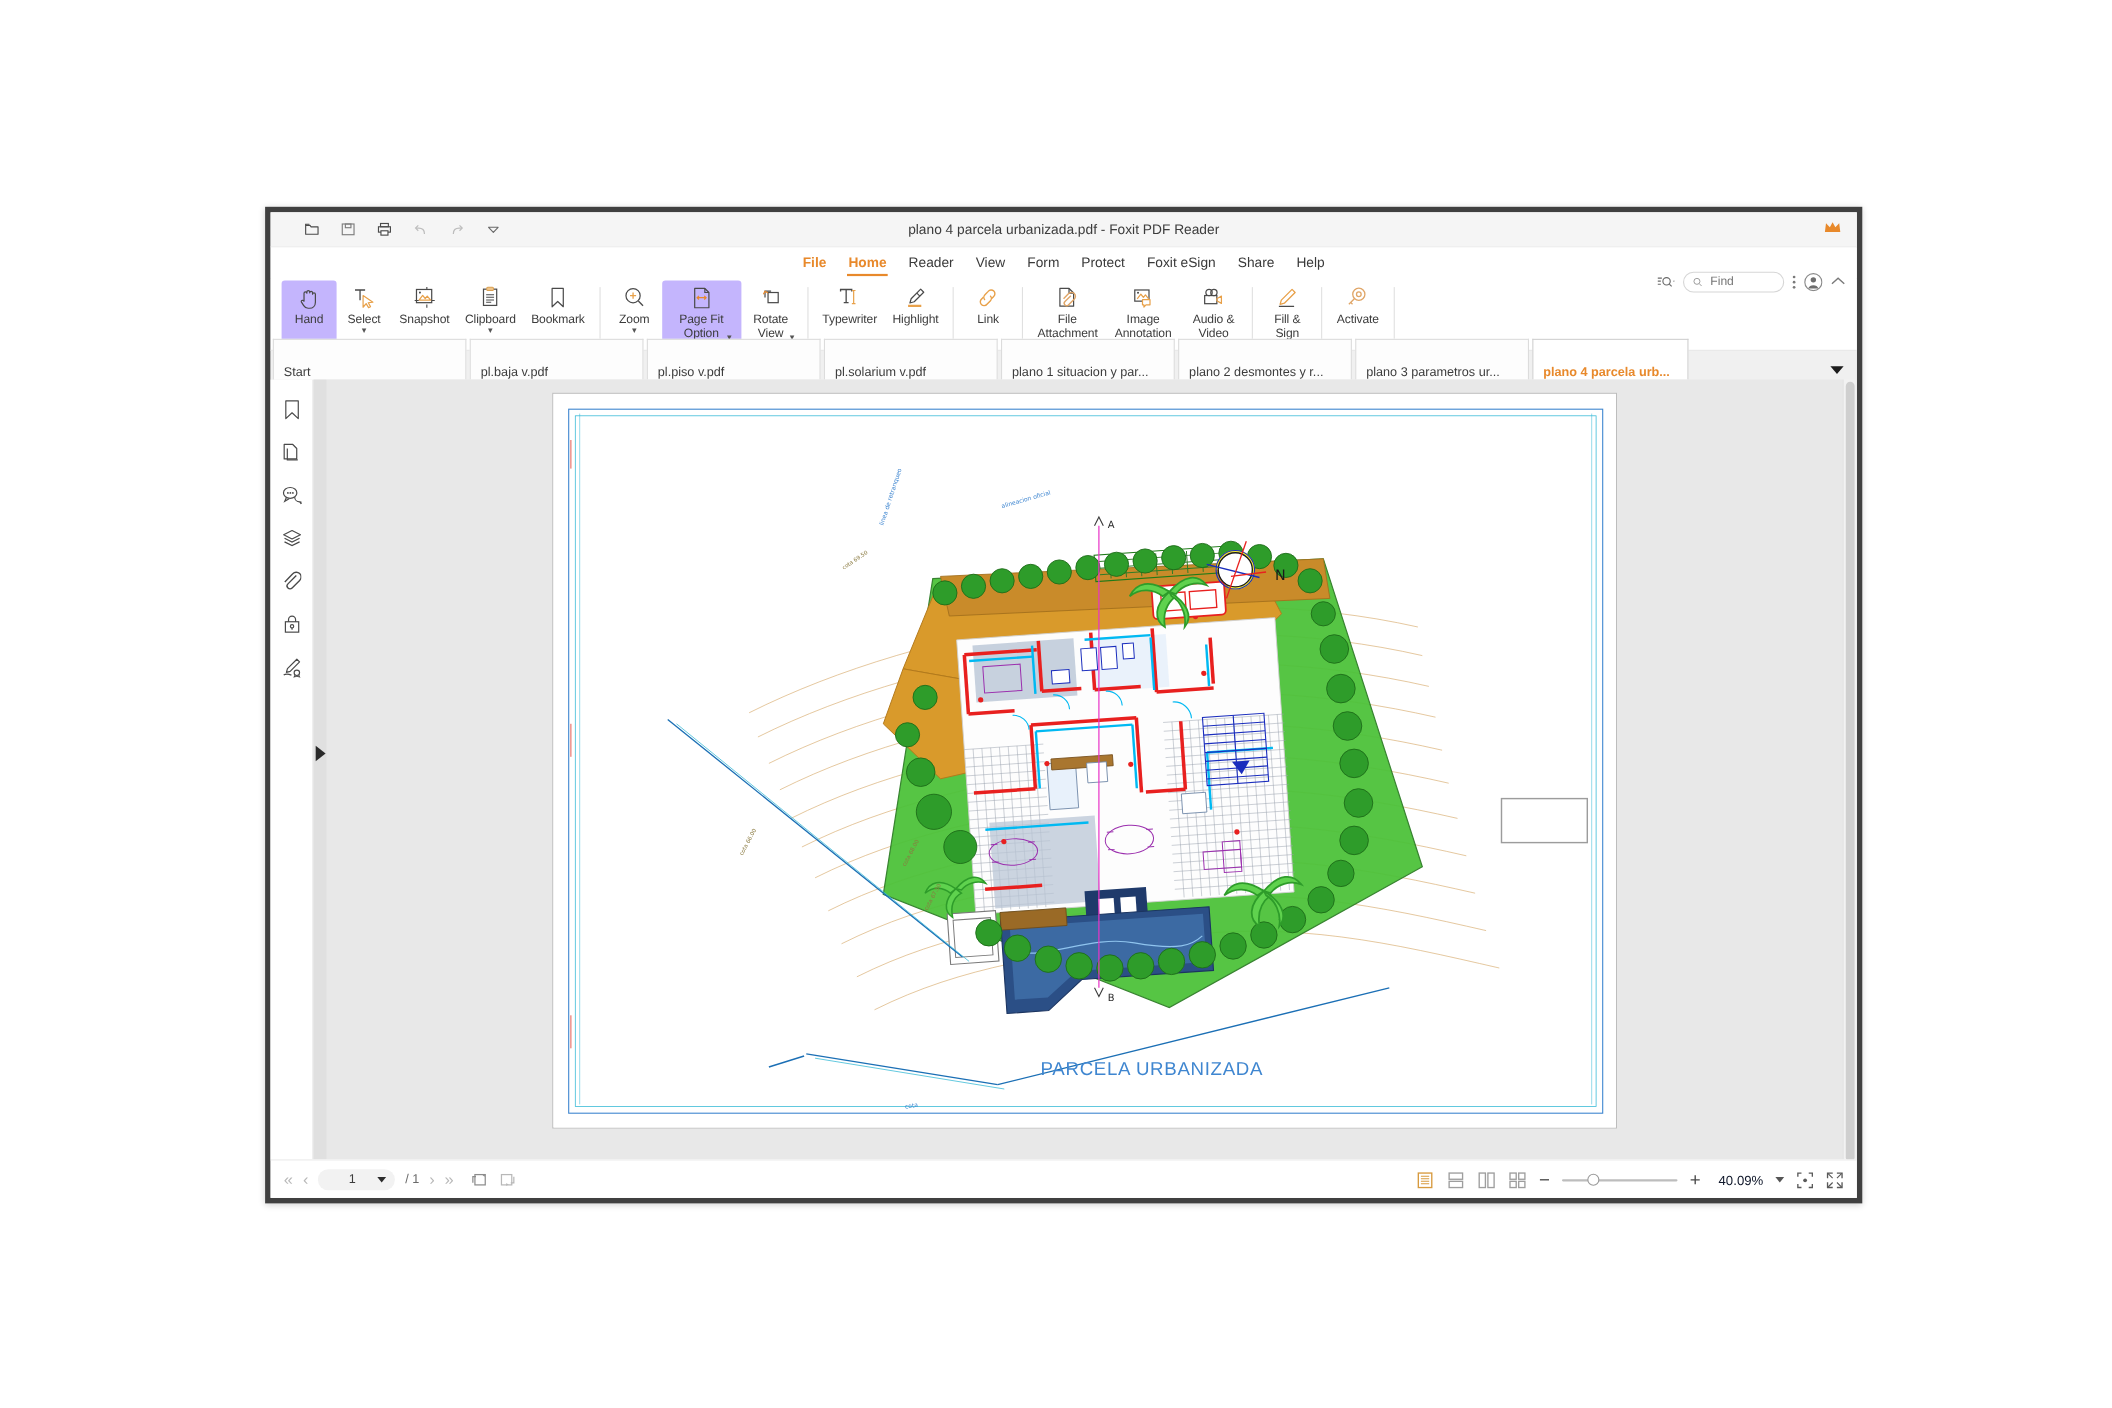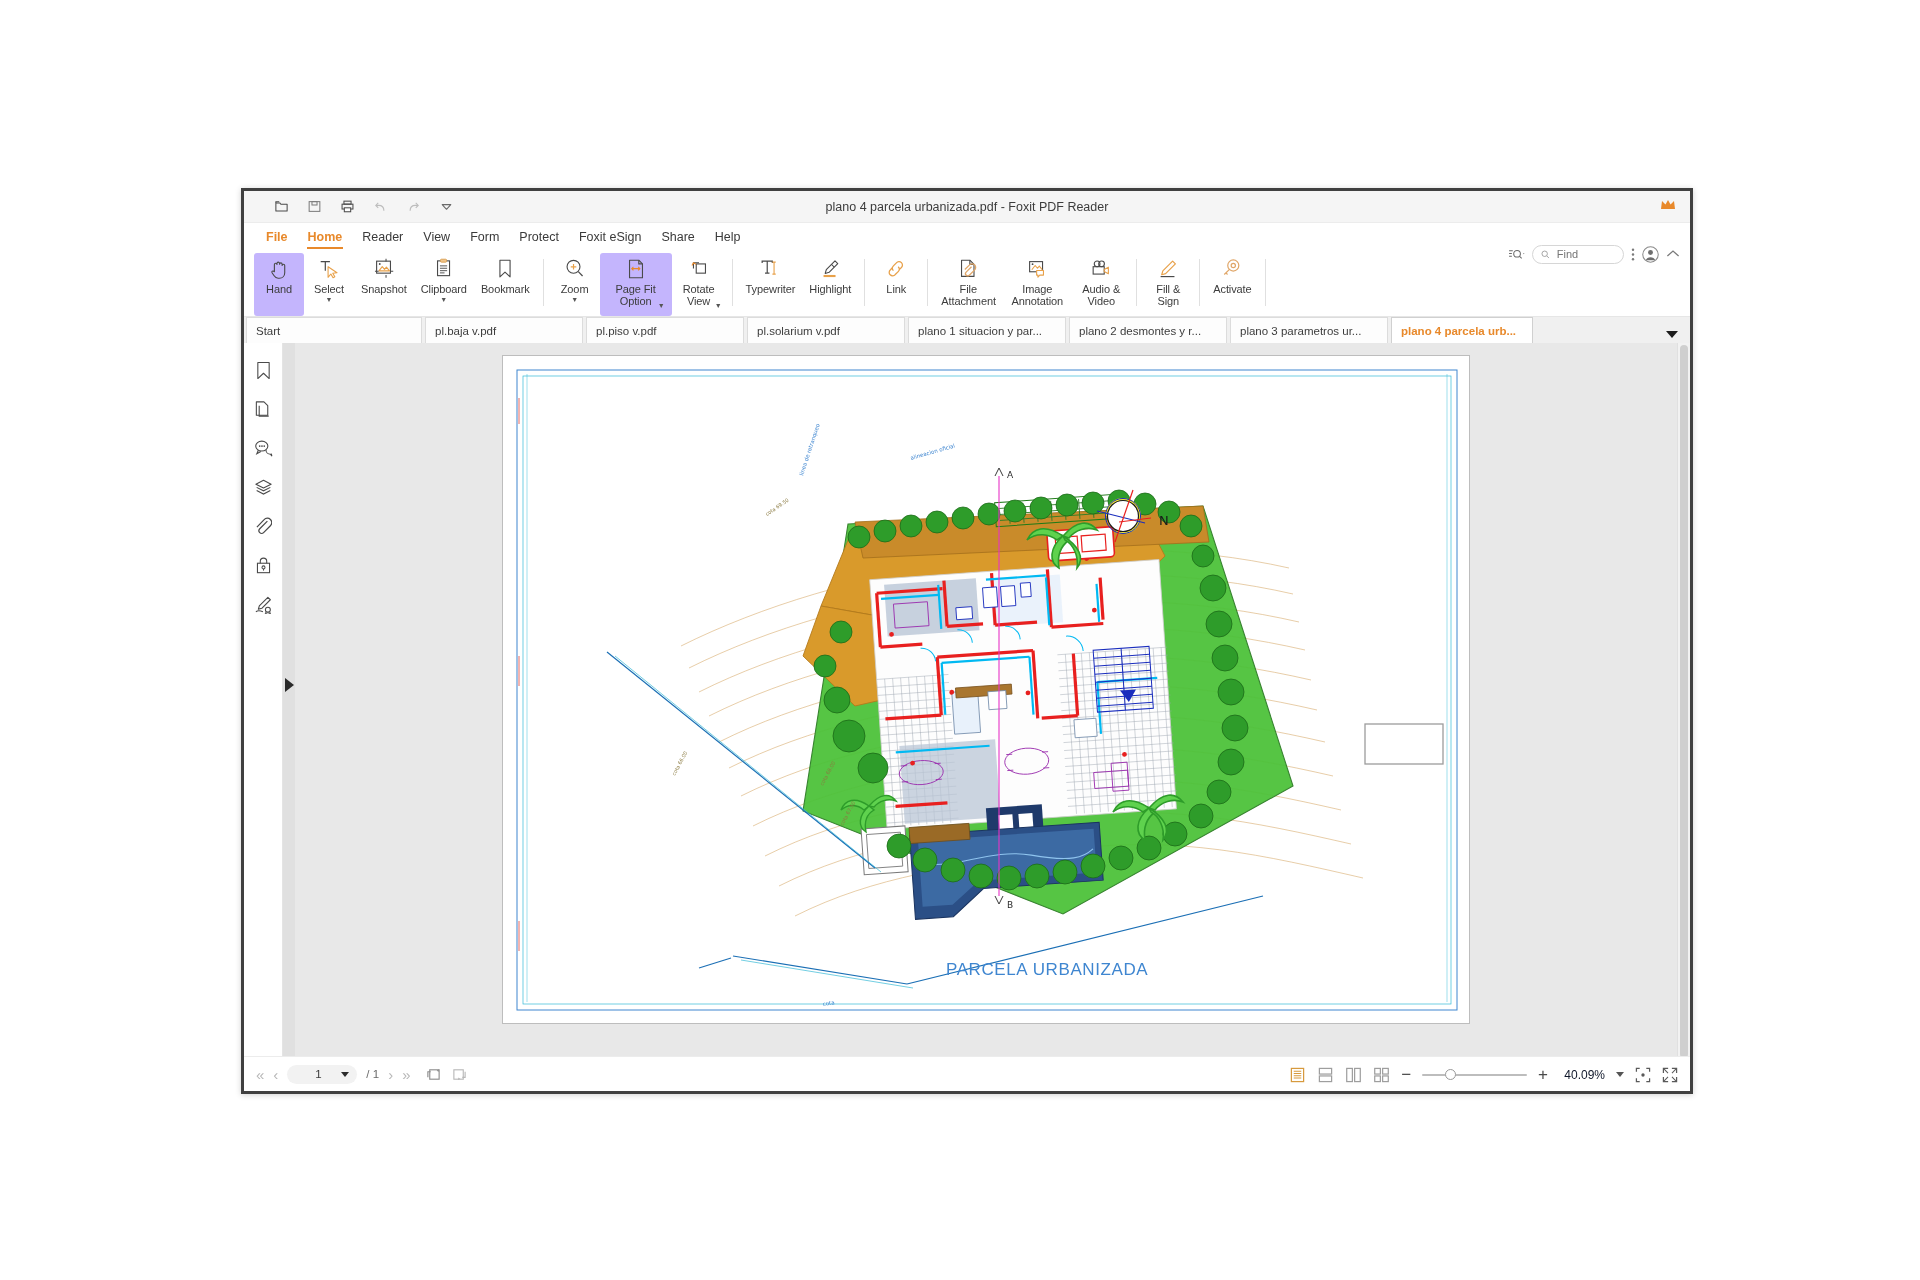--- a/index.html
+++ b/index.html
@@ -11,21 +11,21 @@
     overflow:hidden;
   }
 
   
   #app-window {
     position:absolute;
     left:241px; top:188px;
     width:1452px; height:906px;
     background:#ffffff;
     box-shadow:0 1px 6px rgba(0,0,0,0.18);
-    border:3px solid #404040;
+    border:5px solid #404040;
     display:flex; flex-direction:column;
   }
 
   
   .titlebar {
     height:32px; background:#f5f5f5;
     display:flex; align-items:center;
     position:relative; flex:0 0 auto;
     border-bottom:1px solid #ececec;
   }
@@ -34,21 +34,21 @@
   .qat-btn svg { display:block; }
   .title-text {
     position:absolute; left:0; right:0; text-align:center;
     font-size:12.5px; color:#3c3c3c; pointer-events:none;
   }
   .crown { position:absolute; right:14px; top:7px; width:16px; height:14px; }
 
   
   .menubar {
     height:28px; background:#ffffff; display:flex; align-items:center;
-    padding-left:12px; flex:0 0 auto; position:relative;
+    padding-left:0; flex:0 0 auto; position:relative;justify-content:center;
   }
   .menu-item {
     font-size:12.5px; color:#3a3a3a; padding:4px 10px; cursor:pointer;
     position:relative; white-space:nowrap;
   }
   .menu-item.accent { color:#e8892b; font-weight:bold; }
   .menu-item.active { color:#e8892b; font-weight:bold; }
   .menu-item.active:after {
     content:""; position:absolute; left:9px; right:9px; bottom:-1px;
     height:2px; background:#e8892b;
@@ -86,23 +86,23 @@
   }
   .rib-caret { font-size:7px; color:#555; line-height:7px; margin-top:1px; }
   .rib-sep { width:1px; background:#e0e0e0; margin:6px 6px 10px; flex:0 0 1px; }
 
   
   .tabstrip {
     height:26px; background:#f0f0f0; display:flex; align-items:flex-end;
     padding-left:2px; flex:0 0 auto; position:relative;
   }
   .doctab {
-    height:26px; min-width:0; background:#fdfdfd; border:1px solid #dcdcdc;
+    height:37px; min-width:0; background:#fdfdfd; border:1px solid #dcdcdc;
     border-bottom:none; margin-right:3px;
-    display:flex; align-items:center; padding:0 9px;
+    display:flex; align-items:flex-end; padding:0 9px;
     font-size:11.5px; color:#3c3c3c; cursor:pointer;
     white-space:nowrap; overflow:hidden;
   }
   .doctab.active { color:#e8892b; font-weight:bold; background:#ffffff; border-color:#d0d0d0;gap:48px; }
   .tab-close { margin-left:8px; font-size:12px; color:#555; line-height:10px; }
   .tabstrip-caret {
     position:absolute; right:12px; bottom:5px;
     width:0;height:0;border-left:6px solid transparent;border-right:6px solid transparent;
     border-top:7px solid #1c1c1c; cursor:pointer;
   }

